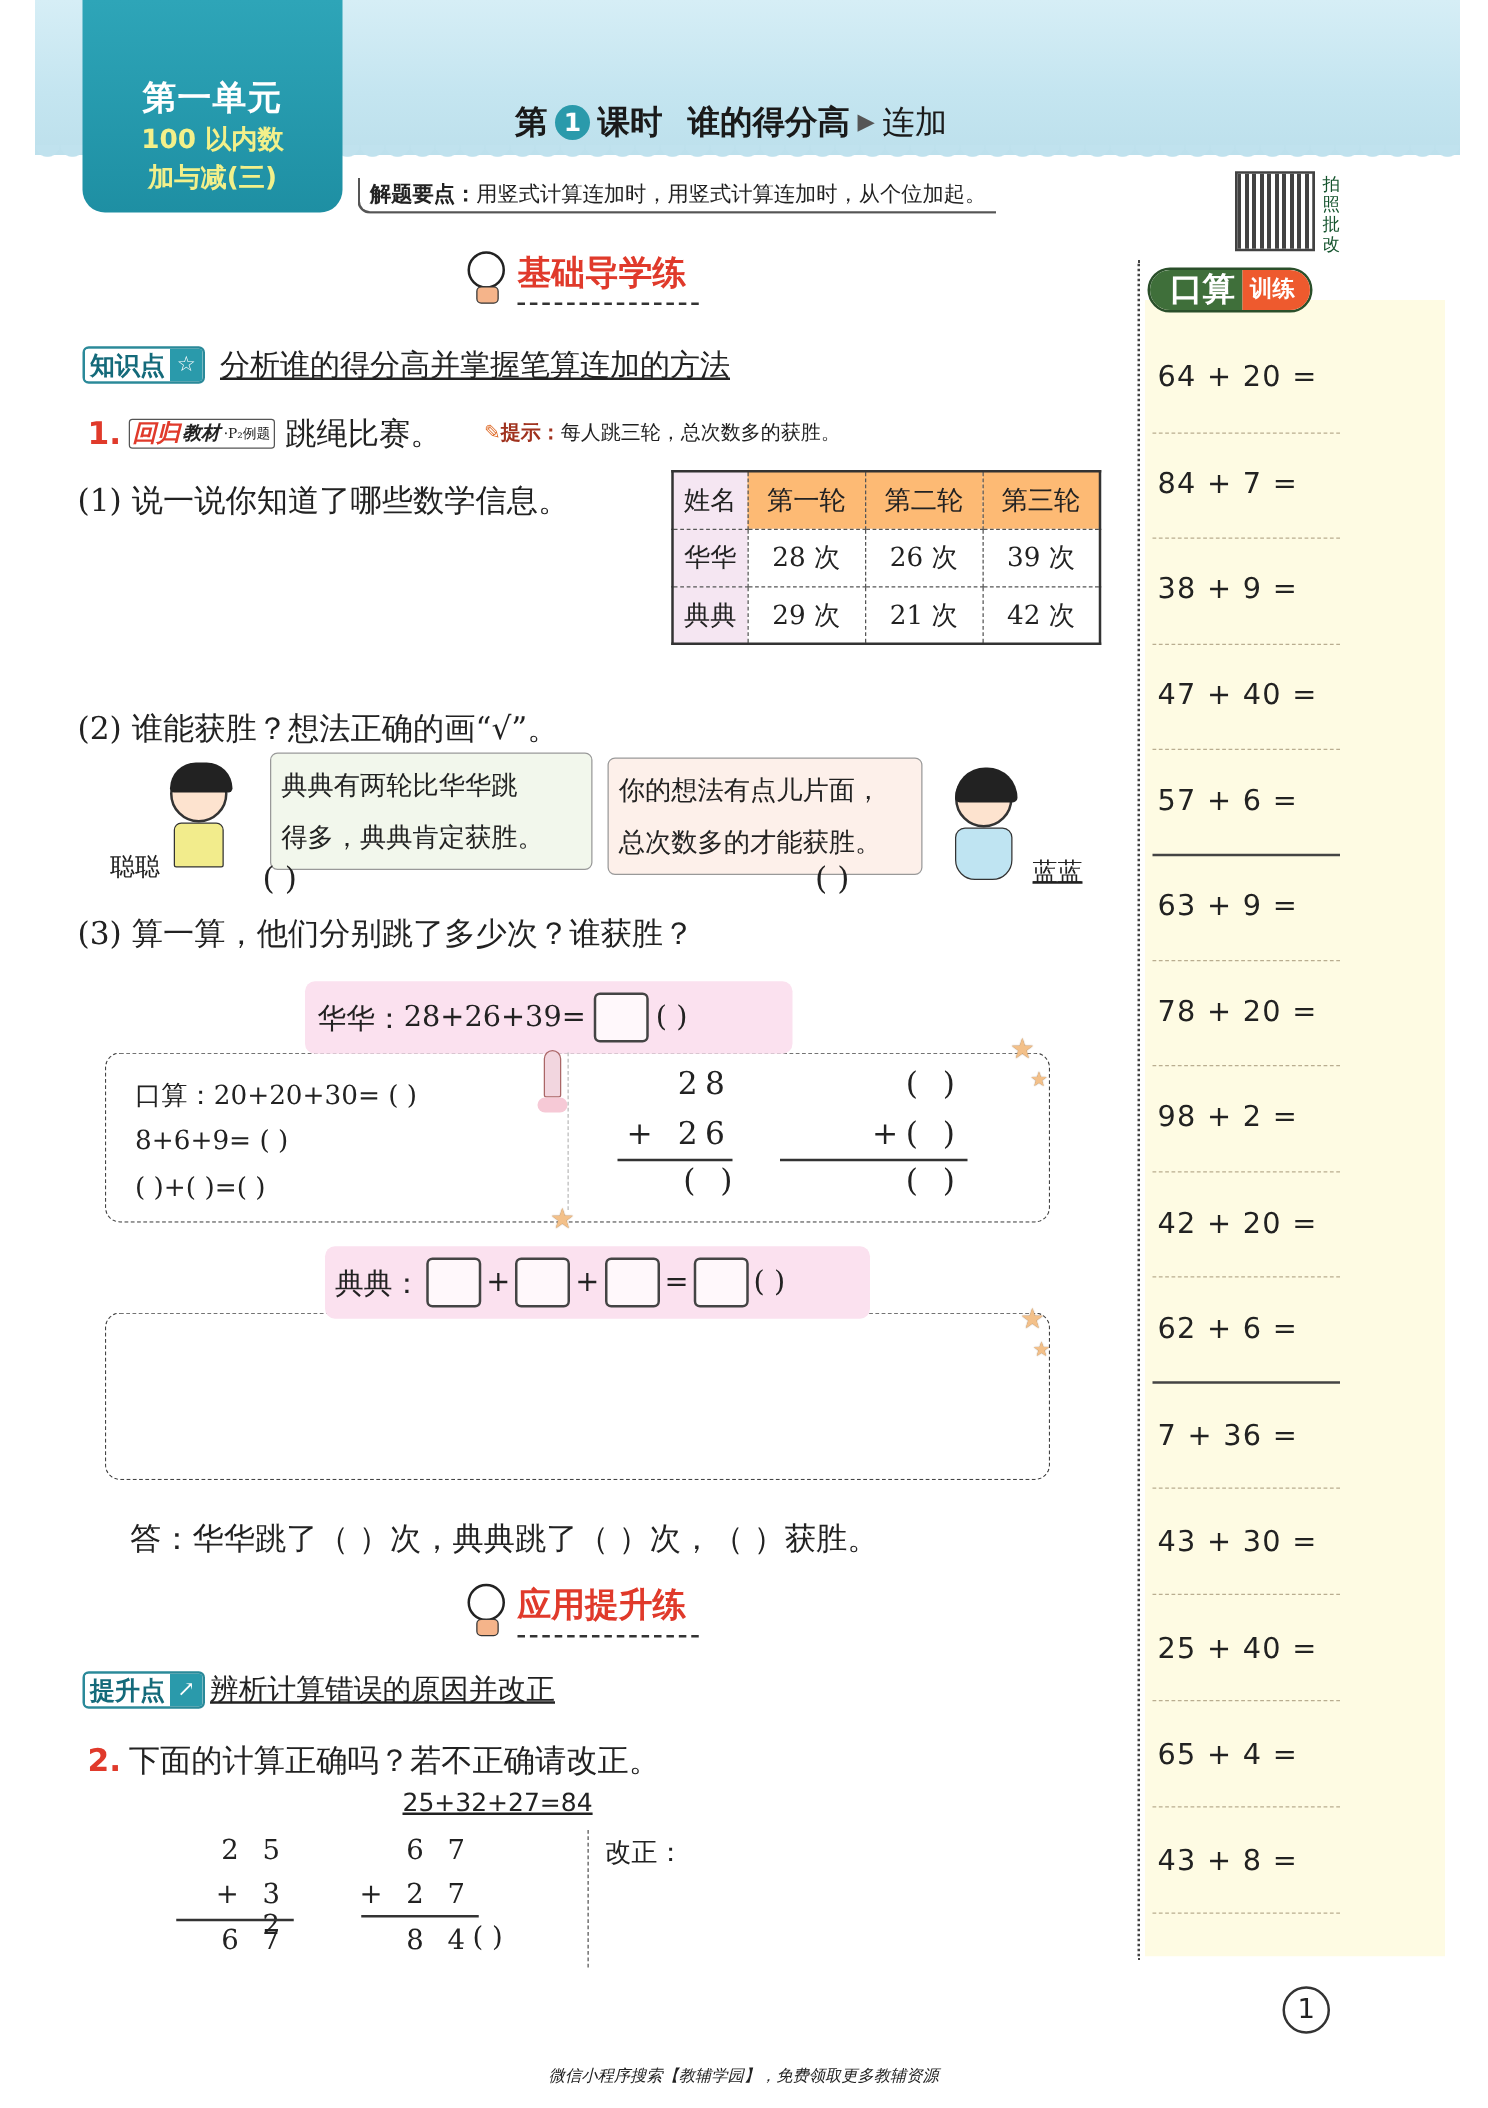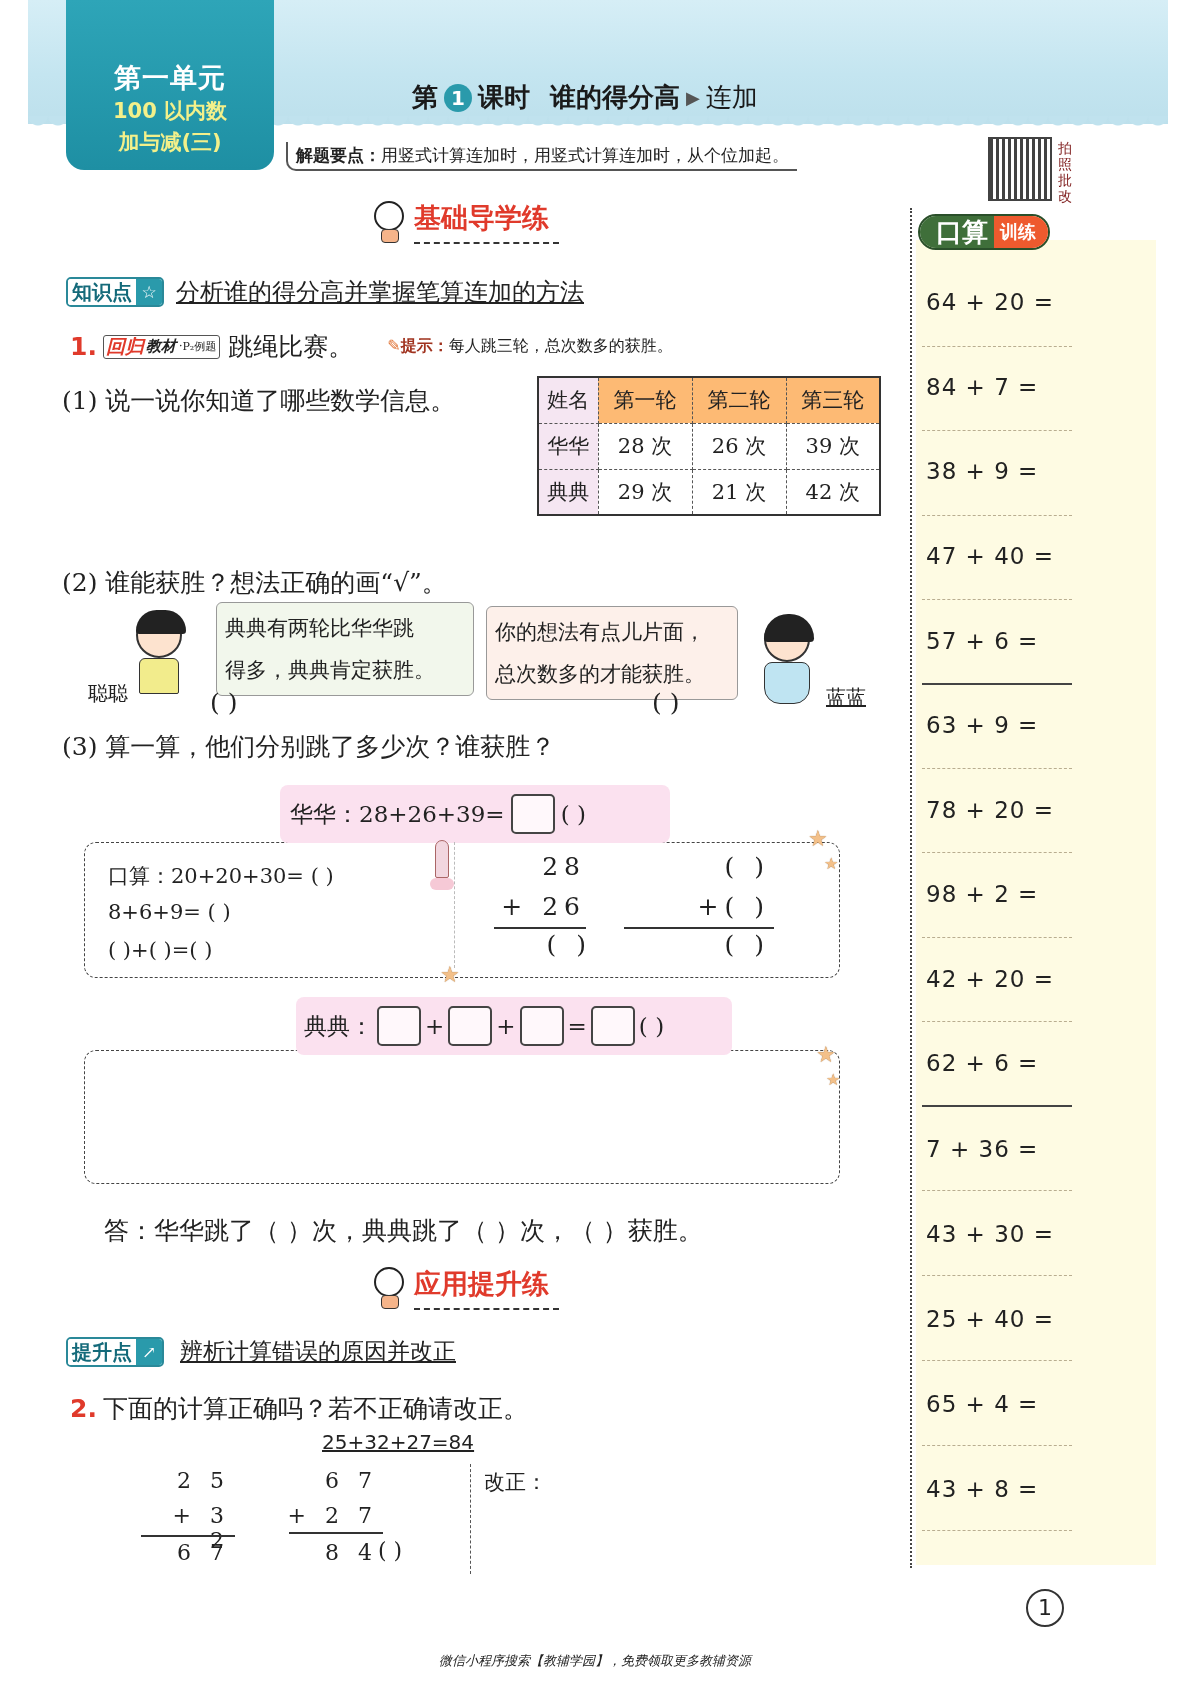--- a/index.html
+++ b/index.html
@@ -32,21 +32,21 @@
   .lesson-topic { font-weight: normal; }
 
   .key-point { position: absolute; left: 286px; top: 142px; font-size: 17px; color: #222; padding: 2px 8px; border-bottom: 2px solid #555; border-left: 2px solid #555; border-radius: 0 0 0 10px; }
   .key-point b { font-weight: bold; }
 
   .qr { position: absolute; left: 988px; top: 137px; width: 64px; height: 64px;
     background:
       repeating-linear-gradient(90deg, #222 0 3px, transparent 3px 6px),
       repeating-linear-gradient(0deg, #fff 0 2px, transparent 2px 5px);
     opacity: .85; border: 2px solid #222; }
-  .qr-label { position: absolute; left: 1058px; top: 140px; width: 16px; font-size: 14px; line-height: 16px; color: #7f1d1d; }
+  .qr-label { position: absolute; left: 1058px; top: 140px; width: 16px; font-size: 14px; line-height: 16px; color: #14532d; }
 
   
   .section-head { position: absolute; display: flex; align-items: center; gap: 8px; }
   .mascot { width: 34px; height: 42px; position: relative; }
   .mascot .face { position: absolute; left: 2px; top: 0; width: 30px; height: 30px; border-radius: 50%; border: 2px solid #222; background: #fff; }
   .mascot .body { position: absolute; left: 9px; top: 28px; width: 18px; height: 14px; background: #f5b48a; border-radius: 4px; border: 1px solid #333; }
   .section-text { color: #e03a2b; font-family: "DejaVu Sans", sans-serif; font-weight: bold; font-size: 27px; border-bottom: 2px dashed #333; padding-bottom: 6px; padding-right: 10px; }
 
   
   .tag { display: inline-flex; align-items: stretch; border: 2px solid #2a8999; border-radius: 5px; overflow: hidden; height: 30px; }
@@ -76,21 +76,21 @@
   .bubble { position: absolute; border: 1.5px solid #999; border-radius: 6px; padding: 4px 8px; font-size: 21px; line-height: 42px; }
   .bubble.left { left: 216px; top: 602px; width: 258px; background: #f2f7ec; }
   .bubble.right { left: 486px; top: 606px; width: 252px; background: #fdf0ea; }
   .kid { position: absolute; }
   .kid .head { width: 46px; height: 46px; border-radius: 50%; background: #fde3cf; border: 2px solid #333; position: relative; }
   .kid .hair { position: absolute; left: -2px; top: -4px; width: 50px; height: 24px; background: #222; border-radius: 25px 25px 4px 4px; }
   .kid .torso { width: 40px; height: 36px; margin: 0 auto; border-radius: 6px 6px 2px 2px; border: 1.5px solid #333; }
   .paren { position: absolute; font-size: 25px; }
 
   
-  .pink-bar { position: absolute; background: #fbe1ef; border-radius: 8px; font-size: 23px; display: flex; align-items: center; margin-left: 36px; }
+  .pink-bar { position: absolute; background: #fbe1ef; border-radius: 8px; font-size: 23px; display: flex; align-items: center; }
   .answer-box { display: inline-block; width: 44px; height: 40px; border: 2px solid #444; border-radius: 5px; background: #fff8fb; vertical-align: middle; }
   .dashed-panel { position: absolute; border: 1.5px dashed #444; border-radius: 12px; }
   .mental { position: absolute; left: 108px; font-size: 21px; }
   .vert { position: absolute; font-size: 25px; text-align: right; letter-spacing: 6px; }
   .vline { position: absolute; height: 2px; background: #333; }
   .star { position: absolute; color: #f3c089; font-size: 22px; text-shadow: 0 0 1px #8a5a2a; }
   .rocket { position: absolute; left: 430px; top: 840px; width: 24px; height: 56px; }
 
   
   .side-divider { position: absolute; left: 910px; top: 208px; height: 1360px; border-left: 2px dotted #444; }
@@ -257,21 +257,21 @@
 <div class="row big" style="left:104px; top:1214px;">答：华华跳了（        ）次，典典跳了（        ）次，（        ）获胜。</div>
 
 <div class="section-head" style="left:372px; top:1266px;">
   <div class="mascot">
       <div class="face"></div>
       <div class="body"></div>
     </div>
   <span class="section-text">应用提升练</span>
 </div>
 
-<div class="row" style="left:66px; top:1336px; gap:16px;">
+<div class="row" style="left:66px; top:1336px; gap:4px;">
   <span class="tag">
     <span class="tag-text">提升点</span>
     <span class="tag-icon">↗</span>
   </span>
   <span class="sans" style="font-size:23px;">辨析计算错误的原因并改正</span>
 </div>
 
 <div class="row" style="left:70px; top:1392px; gap:6px;">
   <span class="qnum">2.</span>
   <span class="big">下面的计算正确吗？若不正确请改正。</span>

